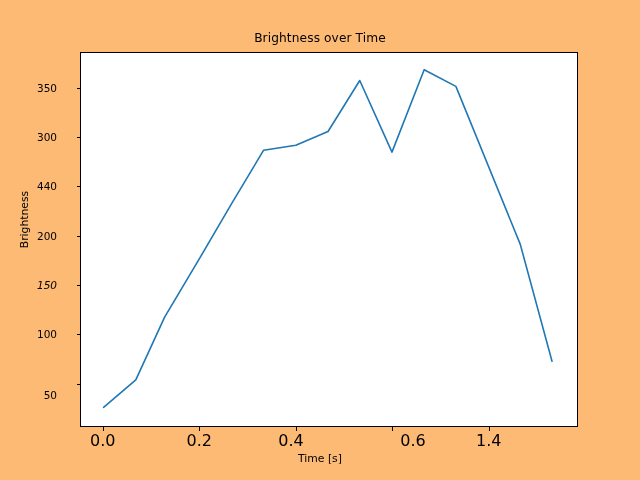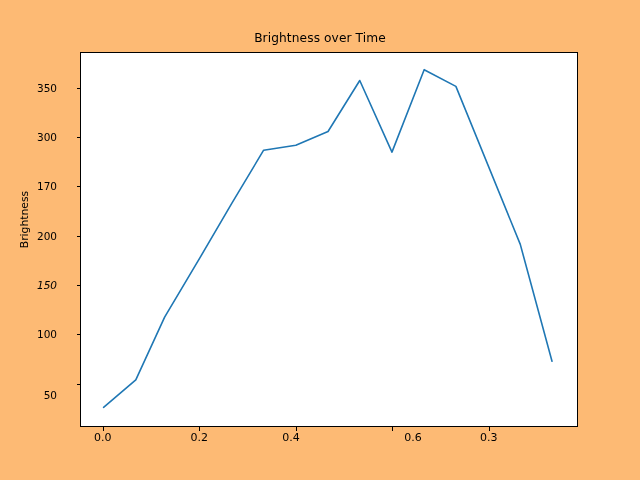--- a/index.html
+++ b/index.html
@@ -8,21 +8,21 @@
   #fig{position:relative;width:640px;height:480px;background:#fdba74;}
   #title{position:absolute;left:0;top:31px;width:640px;text-align:center;
          font-size:12.2px;color:#000000;letter-spacing:0.1px;}
   
   #axes{position:absolute;left:80px;top:52px;width:498px;height:375px;
         border:0.9px solid #000000;box-sizing:border-box;background:#ffffff;}
   #plotsvg{position:absolute;left:0;top:0;width:100%;height:100%;display:block;}
   .ytick{position:absolute;right:583px;font-size:10.5px;color:#000;
          transform:translateY(-50%);white-space:nowrap;}
   .ytickmark{position:absolute;left:76.5px;width:3.5px;height:1px;background:#000;}
-  .xtick{position:absolute;top:431px;font-size:11px;color:#000;
+  .xtick{position:absolute;top:431px;font-size:16px;color:#000;
          transform:translateX(-50%);white-space:nowrap;}
   .xtickmark{position:absolute;top:427px;width:1px;height:3.5px;background:#000;}
   #xlabel{position:absolute;left:0;top:452px;width:640px;text-align:center;
           font-size:10.8px;color:#000;}
   #ylabel{position:absolute;left:-76px;top:213px;width:200px;text-align:center;
           font-size:10.8px;color:#000;transform:rotate(-90deg);transform-origin:center;}
 </style>
 </head>
 <body>
 
@@ -32,41 +32,42 @@
 
   <div id="yticks-group">
       <div class="ytick" style="top: 395px;">50</div>
       <div class="ytickmark" style="top: 383.579px;"></div>
       <div class="ytick" style="top: 334.237px;">100</div>
       <div class="ytickmark" style="top: 334.237px;"></div>
       <div class="ytick" style="top: 284.895px; font-style: italic;">150</div>
       <div class="ytickmark" style="top: 284.895px;"></div>
       <div class="ytick" style="top: 235.553px;">200</div>
       <div class="ytickmark" style="top: 235.553px;"></div>
-      <div class="ytick" style="top: 186.211px;">170</div>
+      <div class="ytick" style="top: 186.211px;">440</div>
       <div class="ytickmark" style="top: 186.211px;"></div>
       <div class="ytick" style="top: 136.868px;">300</div>
       <div class="ytickmark" style="top: 136.868px;"></div>
       <div class="ytick" style="top: 87.5263px;">350</div>
       <div class="ytickmark" style="top: 87.5263px;"></div>
     </div>
   <div id="xticks-group">
       <div class="xtick" style="left: 102.68px;">0.0</div>
       <div class="xtickmark" style="left: 102.68px;"></div>
       <div class="xtick" style="left: 199.192px;">0.2</div>
       <div class="xtickmark" style="left: 199.192px;"></div>
       <div class="xtick" style="left: 291px;">0.4</div>
       <div class="xtickmark" style="left: 295.703px;"></div>
       <div class="xtick" style="left: 413px;">0.6</div>
       <div class="xtickmark" style="left: 392.215px;"></div>
-      <div class="xtick" style="left: 488.727px;">0.3</div>
+      <div class="xtick" style="left: 488.727px;">1.4</div>
       <div class="xtickmark" style="left: 488.727px;"></div>
     </div>
 
   <div id="axes">
     <svg id="plotsvg" viewBox="0 0 498 375" preserveAspectRatio="none">
       <polyline id="dataline" fill="none" stroke="#1f77b4" stroke-width="1.6" stroke-linejoin="round" stroke-linecap="round" points="22.68,356.25 55.01,328.62 83.97,265.46 119.19,206.25 151.52,150.99 183.37,97.70 215.70,92.76 248.03,78.95 279.88,27.63 312.22,99.67 344.55,16.78 376.40,33.55 441.06,192.43 472.91,309.87"></polyline>
     </svg>
   </div>
 
+  <div id="xlabel">Time [s]</div>
   <div id="ylabel">Brightness</div>
 
 </div>
 
 </body></html>

